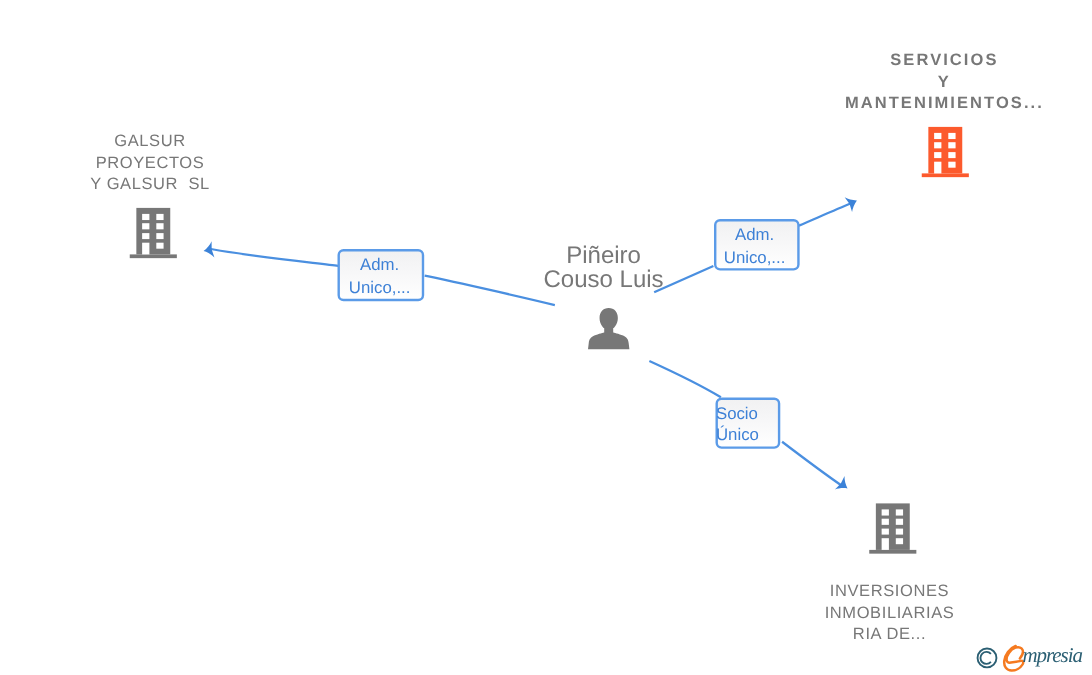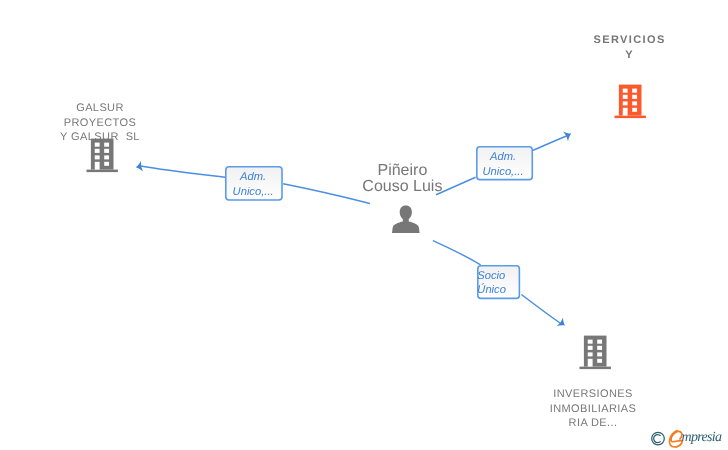--- a/index.html
+++ b/index.html
@@ -14,21 +14,21 @@
   .co-label{position:absolute;text-align:center;color:#777777;
        font-size:11px;line-height:14.7px;letter-spacing:.4px;white-space:pre;}
   .co-label.bold{font-weight:bold;letter-spacing:1.38px;}
   .person-label{position:absolute;text-align:center;color:#777777;
        font-size:16px;line-height:15.6px;white-space:pre;}
 
   .ico{position:absolute;}
 
   .edge-box{position:absolute;
        color:#3d80d6;font-size:11.2px;line-height:15px;letter-spacing:0px;
-       text-align:center;white-space:pre;font-style:italic;}
+       text-align:center;white-space:pre;}
   .edge-box > svg{position:absolute;left:0;top:0;overflow:visible;}
   .edge-box .t{position:absolute;left:0;right:2.2px;}
 
   #wm{position:absolute;}
   #wmtext{position:absolute;left:33.6px;top:2.2px;font-family:"Liberation Serif",serif;
        font-style:italic;font-size:14px;color:#2b5f73;letter-spacing:-0.7px;white-space:pre;}
 </style>
 </head>
 <body>
 
@@ -46,41 +46,41 @@
       <path d="M571.30,133.60 C569.55,135.83 568.37,138.89 568.04,141.38 L566.38,136.06 L563.11,131.55 C565.31,132.79 568.47,133.67 571.30,133.60 Z" fill="#3b82d8"></path>
     </g>
     <g>
       <path d="M432.9,240.6 C450.0,248.4 470.0,258.4 480.6,264.8" fill="none" stroke="#4a8fe0" stroke-width="1.5"></path>
       <path d="M521.4,294.5 C531.0,301.8 550.0,316.1 561.5,324.0" fill="none" stroke="#4a8fe0" stroke-width="1.5"></path>
       <path d="M565.00,325.60 C562.22,325.09 558.96,325.45 556.59,326.32 L560.54,322.39 L563.02,317.40 C562.94,319.92 563.63,323.12 565.00,325.60 Z" fill="#3b82d8"></path>
     </g>
   </svg>
 
   <div>
-    <div class="co-label" style="left:40px;top:101px;width:120px;"><span>GALSUR</span><br><span>PROYECTOS</span><br><span>Y GALSUR  SL</span></div>
+    <div class="co-label" style="left:40px;top:87px;width:120px;"><span>GALSUR</span><br><span>PROYECTOS</span><br><span>Y GALSUR  SL</span></div>
     <svg class="ico" style="left:86px;top:137.5px;width:33px;height:35px;" viewBox="0 0 33 35">
       <g fill="#777777">
         <rect x="4.9" y="0.6" width="22.6" height="31.0"></rect>
         <rect x="0.5" y="31.6" width="31.4" height="2.5"></rect>
       </g>
       <g fill="#ffffff">
           <rect x="8.75" y="4.6" width="4.85" height="4.1"></rect>
           <rect x="18.2" y="4.6" width="4.85" height="4.1"></rect>
           <rect x="8.75" y="10.8" width="4.85" height="4.1"></rect>
           <rect x="18.2" y="10.8" width="4.85" height="4.1"></rect>
           <rect x="8.75" y="17.4" width="4.85" height="4.0"></rect>
           <rect x="18.2" y="17.4" width="4.85" height="4.0"></rect>
           <rect x="8.75" y="23.8" width="4.85" height="7.8"></rect>
           <rect x="18.2" y="23.8" width="4.85" height="4.0"></rect>
         </g>
     </svg>
   </div>
 
   <div>
-    <div class="co-label bold" style="left:529.6px;top:33px;width:200px;"><span>SERVICIOS</span><br><span>Y</span><br></div>
+    <div class="co-label bold" style="left:529.6px;top:33px;width:200px;"><span>SERVICIOS</span><br><span>Y</span><br><span>MANTENIMIENTOS...</span></div>
     <svg class="ico" style="left:614px;top:84px;width:33px;height:35px;" viewBox="0 0 33 35">
       <g fill="#fc5a2d">
         <rect x="4.9" y="0.6" width="22.6" height="31.0"></rect>
         <rect x="0.5" y="31.6" width="31.4" height="2.5"></rect>
       </g>
       <g fill="#ffffff">
           <rect x="8.75" y="4.6" width="4.85" height="4.1"></rect>
           <rect x="18.2" y="4.6" width="4.85" height="4.1"></rect>
           <rect x="8.75" y="10.8" width="4.85" height="4.1"></rect>
           <rect x="18.2" y="10.8" width="4.85" height="4.1"></rect>

